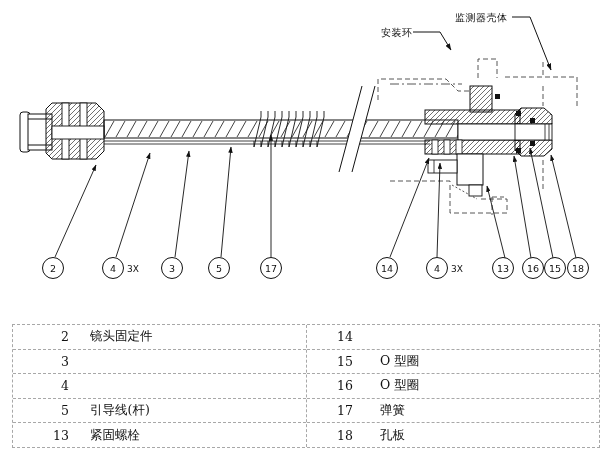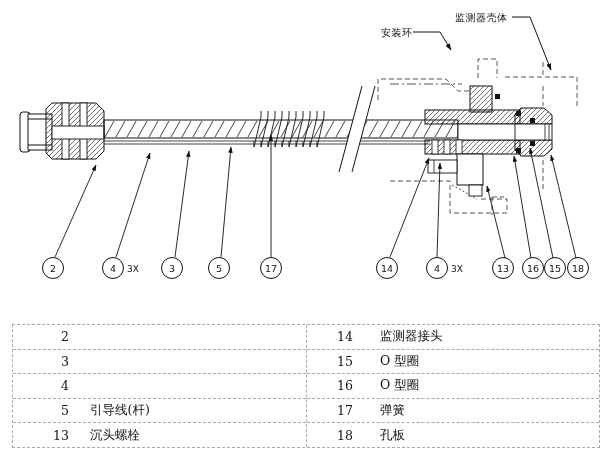--- a/index.html
+++ b/index.html
@@ -164,40 +164,40 @@
       <text class="callout-num" x="533" y="271.5">16</text>
       <text class="callout-num" x="555" y="271.5">15</text>
       <text class="callout-num" x="578" y="271.5">18</text>
     </g>
   </svg>
 
   <div id="parts-table">
     <div class="t-half left">
       <div class="t-row">
         <span class="t-no">2</span>
+        <span class="t-name">镜头固定件</span>
       </div>
       <div class="t-row">
         <span class="t-no">3</span>
       </div>
       <div class="t-row">
         <span class="t-no">4</span>
       </div>
       <div class="t-row">
         <span class="t-no">5</span>
         <span class="t-name">引导线(杆)</span>
       </div>
       <div class="t-row">
         <span class="t-no">13</span>
-        <span class="t-name">沉头螺栓</span>
+        <span class="t-name">紧固螺栓</span>
       </div>
     </div>
     <div class="t-half right">
       <div class="t-row">
         <span class="t-no">14</span>
-        <span class="t-name">监测器接头</span>
       </div>
       <div class="t-row">
         <span class="t-no">15</span>
         <span class="t-name">O 型圈</span>
       </div>
       <div class="t-row">
         <span class="t-no">16</span>
         <span class="t-name">O 型圈</span>
       </div>
       <div class="t-row">

